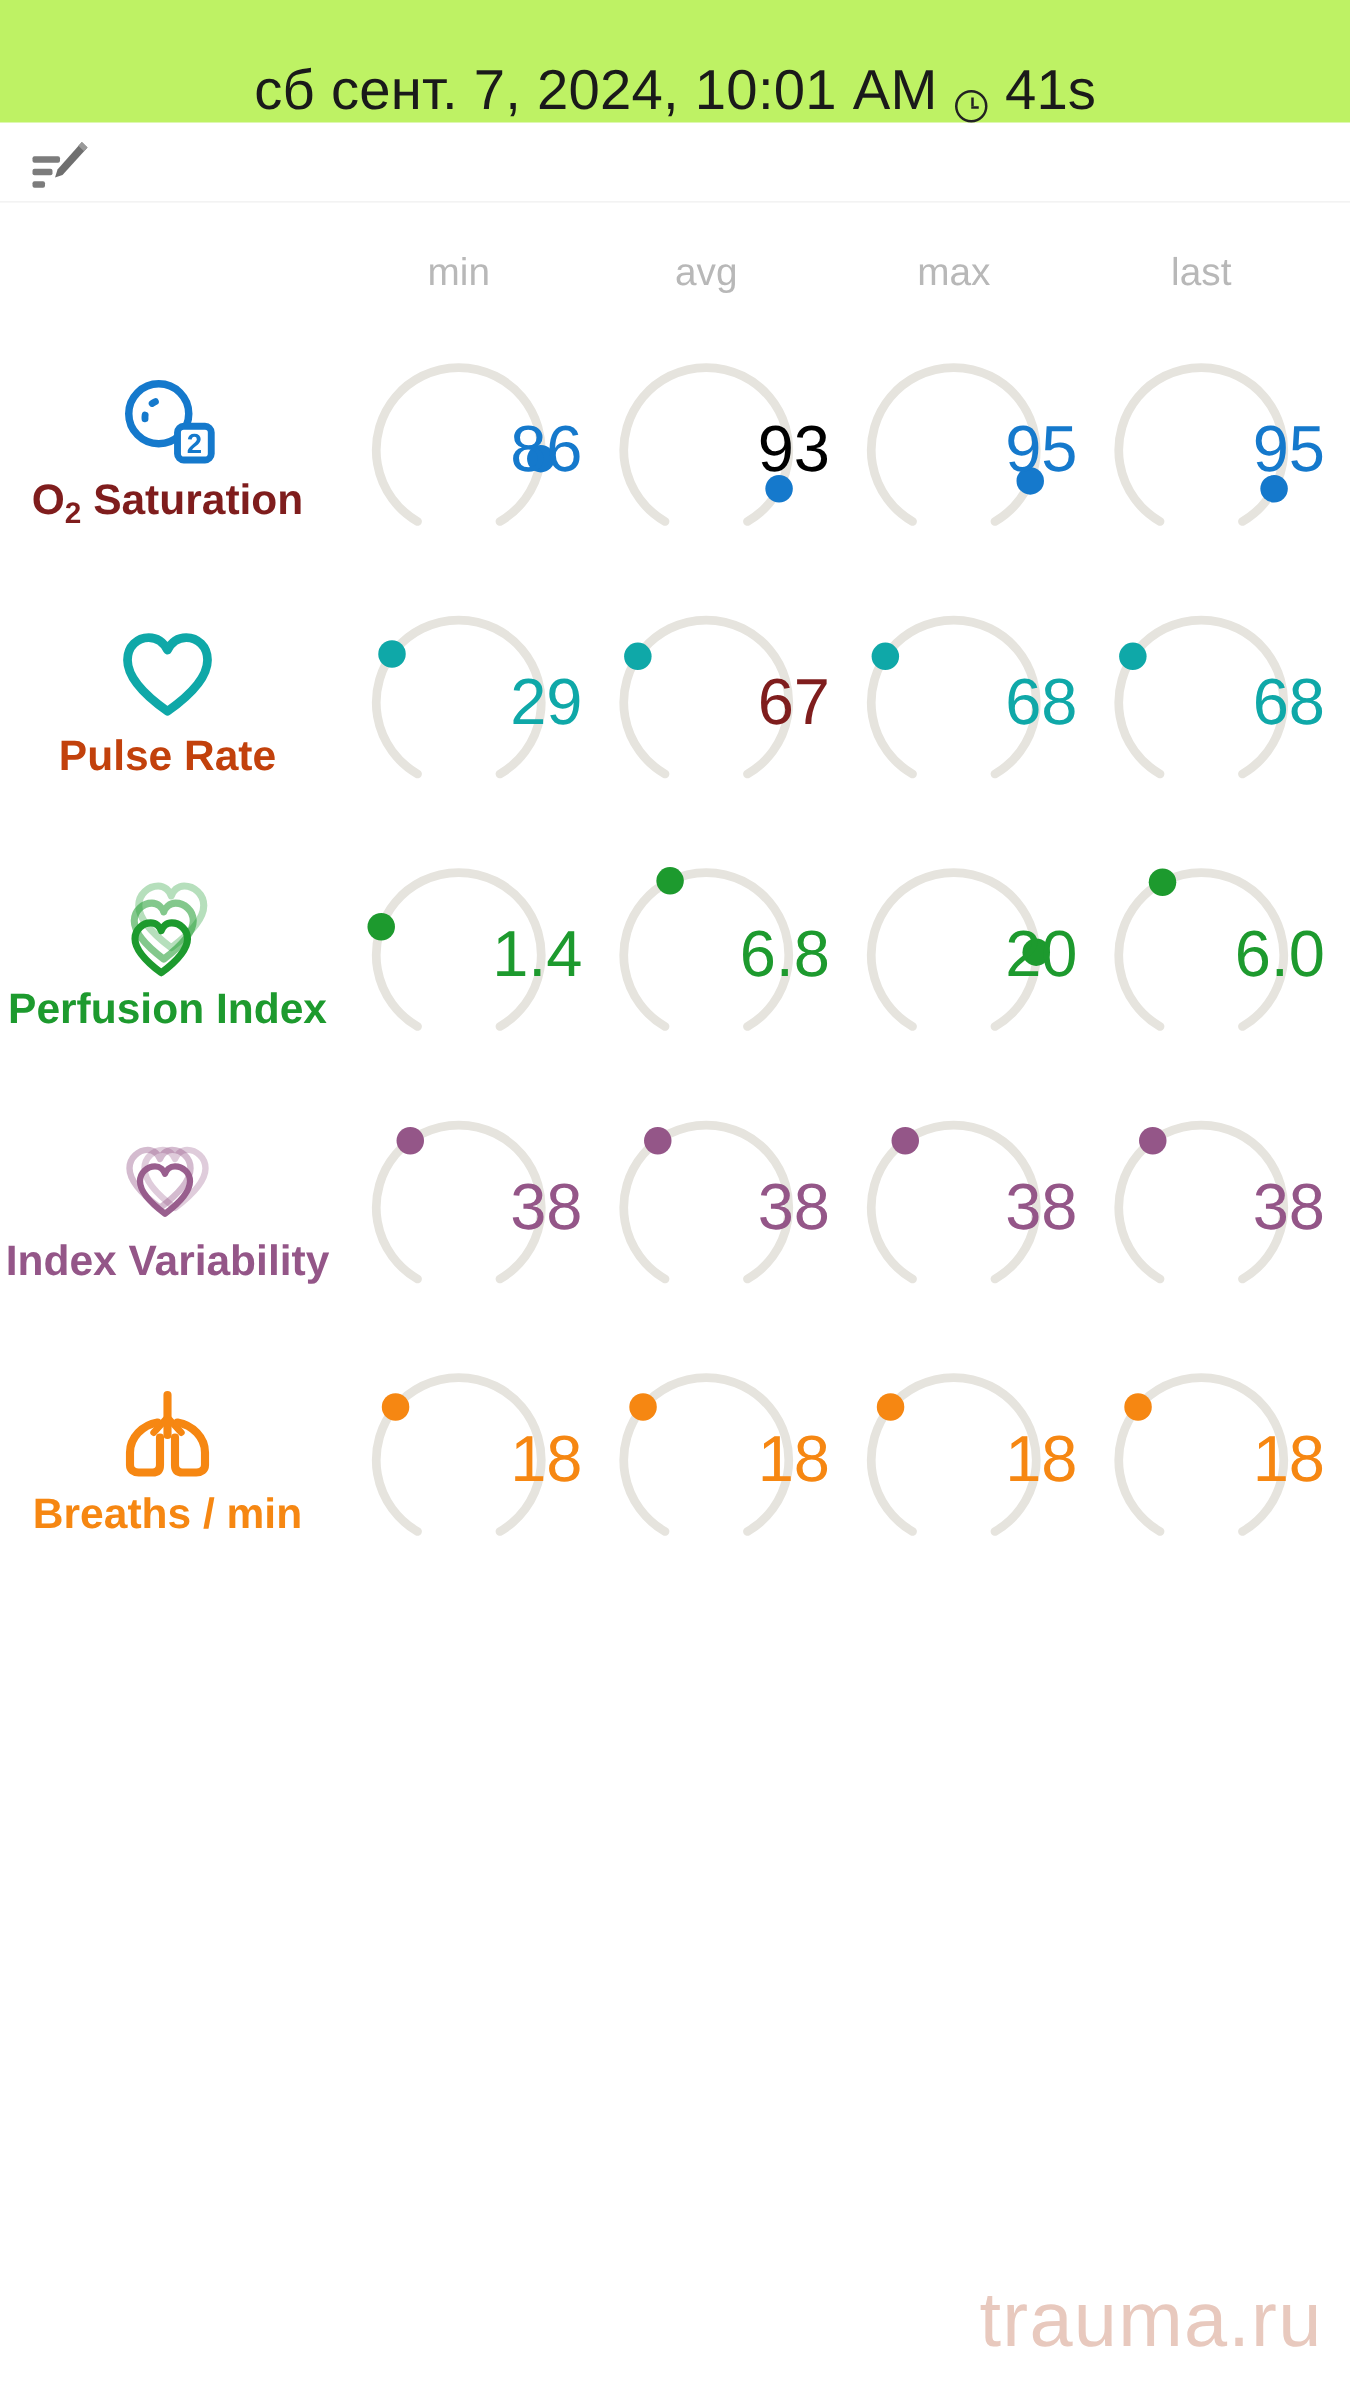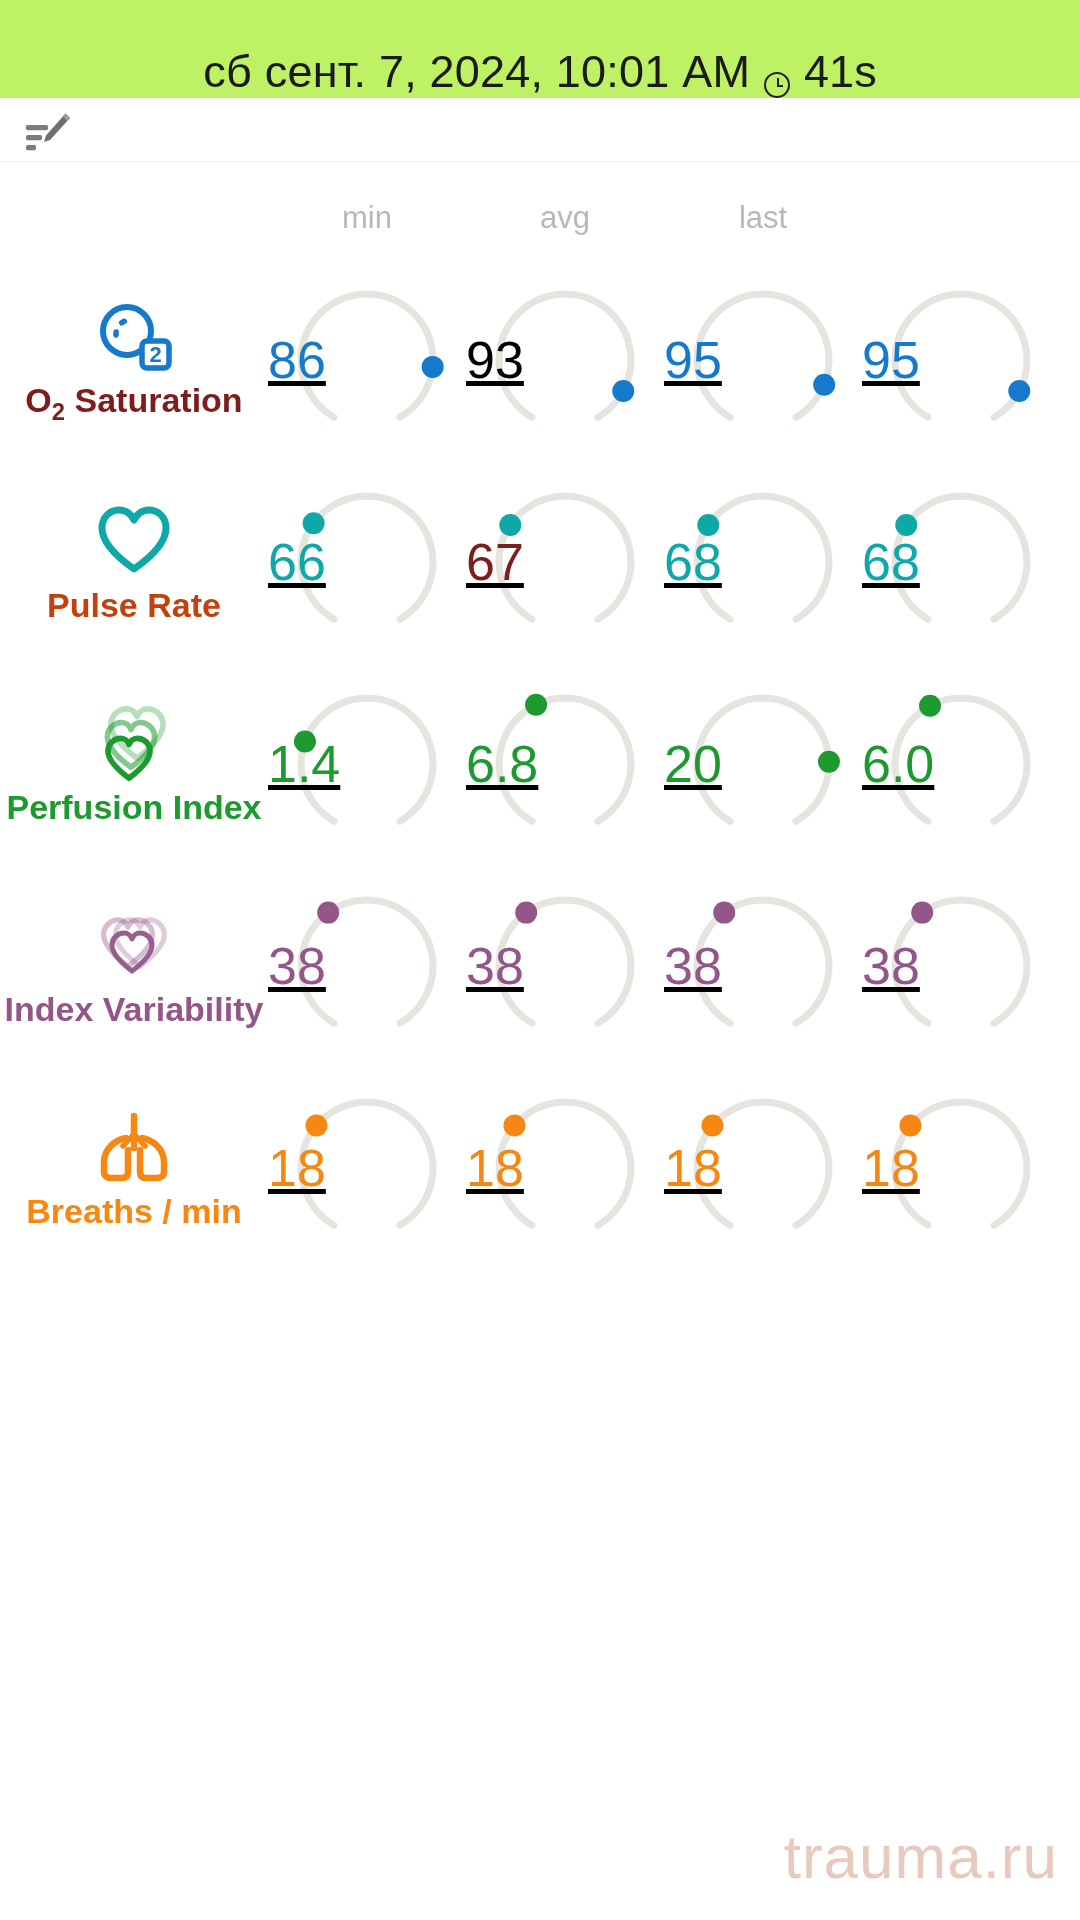--- a/index.html
+++ b/index.html
@@ -103,22 +103,21 @@
   }
   .metric-label sub { font-size: 0.70em; }
 
   .gauges { display: flex; }
   .gauge-cell {
     width: 198px;
     height: 196px;
     position: relative;
     display: flex;
     align-items: center;
-    justify-content: flex-start;
-    text-decoration: underline;
+    justify-content: flex-end;
   }
   .gauge-svg {
     position: absolute;
     left: 50%; top: 50%;
     transform: translate(-50%, -50%);
     width: 170px; height: 170px;
   }
   .gauge-value {
     position: relative;
     font-size: 52px;
@@ -153,20 +152,21 @@
       <rect x="4" y="38" width="10" height="5.2" rx="1.6" fill="#7c7c7c"></rect>
       <path d="M43.5 6.5 L48 11 L28 33 L22 35 L24 28.5 Z" fill="#6f6f6f"></path>
       <path d="M43.5 6.5 L48 11 L45.2 14 L40.7 9.5 Z" fill="#9a9a9a"></path>
     </svg>
   </span>
 </div>
 
 <div class="col-header-row">
   <div class="col-header">min</div>
   <div class="col-header">avg</div>
+  <div class="col-header">max</div>
   <div class="col-header">last</div>
 </div>
 
 <div id="metric-rows">
     <div class="metric-row">
       <div class="metric-label-cell">
         <div class="metric-icon">
           <svg viewBox="0 0 80 76" width="80" height="76">
             <circle cx="33" cy="34" r="24" fill="none" stroke="#1579cc" stroke-width="6"></circle>
             <path d="M22 38 A14 14 0 0 1 31 24" fill="none" stroke="#1579cc" stroke-width="5.5" stroke-linecap="round" stroke-dasharray="3 11"></path>
@@ -215,21 +215,21 @@
           </svg>
         </div>
         <div class="metric-label" style="color: #c2410c;">Pulse Rate</div>
       </div>
       <div class="gauges">
         <div class="gauge-cell">
           <svg class="gauge-svg" viewBox="0 0 170 170">
             <path d="M 52.00 142.16 A 66 66 0 1 1 118.00 142.16" fill="none" stroke="#e6e4de" stroke-width="7" stroke-linecap="round"></path>
             <circle cx="31.60" cy="46.21" r="11" fill="#0fa8a8"></circle>
           </svg>
-          <span class="gauge-value" style="color: rgb(15, 168, 168);">66</span>
+          <span class="gauge-value" style="color: rgb(15, 168, 168);">29</span>
         </div>
         <div class="gauge-cell">
           <svg class="gauge-svg" viewBox="0 0 170 170">
             <path d="M 52.00 142.16 A 66 66 0 1 1 118.00 142.16" fill="none" stroke="#e6e4de" stroke-width="7" stroke-linecap="round"></path>
             <circle cx="30.28" cy="48.09" r="11" fill="#0fa8a8"></circle>
           </svg>
           <span class="gauge-value" style="color: #7f1d1d;">67</span>
         </div>
         <div class="gauge-cell">
           <svg class="gauge-svg" viewBox="0 0 170 170">

